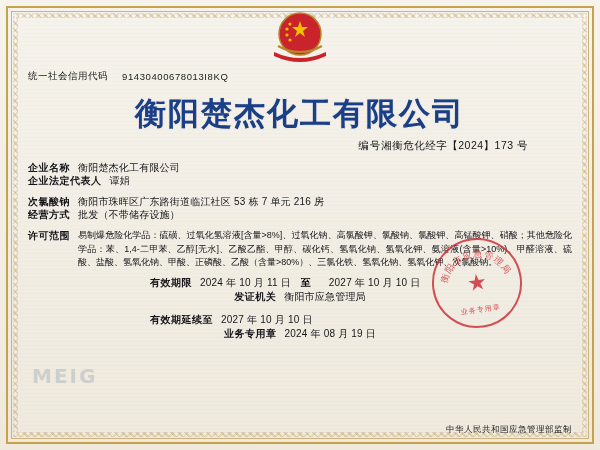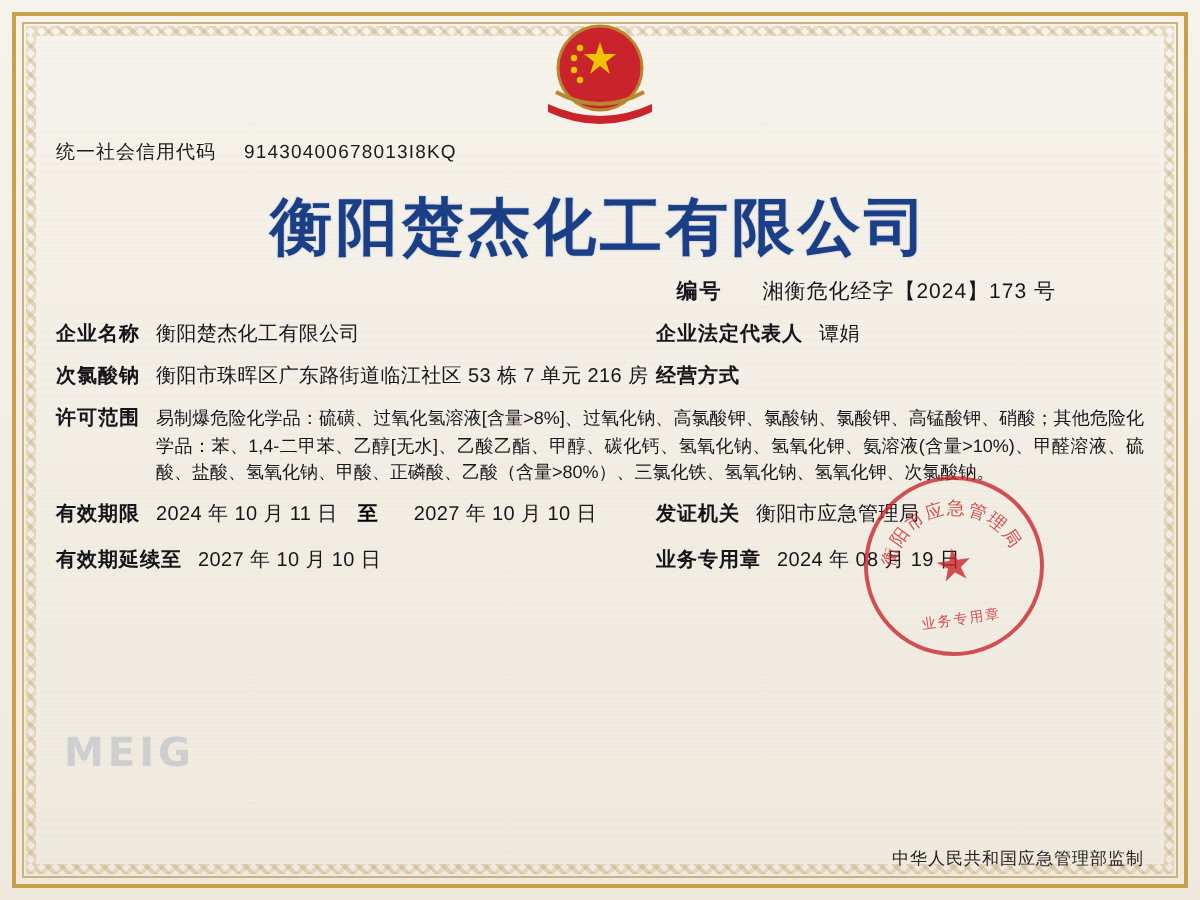--- a/index.html
+++ b/index.html
@@ -72,30 +72,31 @@
     letter-spacing:2px;
     margin:10px 0 2px 0;
     font-family:"DejaVu Sans","Liberation Sans",sans-serif;
     text-shadow:0 0 1px rgba(27,63,134,.35);
   }
   .number-row{
     display:flex;justify-content:flex-end;align-items:center;
     font-size:10.5px;color:#16161a;
     margin:4px 44px 8px 0;
   }
-  .number-row .lbl{letter-spacing:1px;margin-right:20px;font-weight:bold;}
+  .number-row .lbl{letter-spacing:1px;margin-right:0;font-weight:normal;}
   .number-row .val{letter-spacing:.5px;}
 
   .fields{margin-top:4px;}
   .field{
     display:flex;
     font-size:10px;
     line-height:13px;
     color:#111;
     margin-bottom:8px;
+    flex-direction:column;
   }
   .fl{
     font-weight:bold;
     white-space:nowrap;
     color:#15151a;
     letter-spacing:.5px;
   }
   .fv{
     margin-left:8px;
     color:#16161a;
@@ -107,21 +108,21 @@
   .scope{
     display:flex;font-size:10px;line-height:14px;margin-bottom:6px;
   }
   .scope .fl{padding-top:0;}
   .scope .fv{
     margin-left:8px;text-align:justify;
     font-size:9px;line-height:13.5px;
     letter-spacing:0;
   }
   .validity{
-    display:flex;align-items:center;font-size:10px;margin-bottom:9px;
+    display:flex;align-items:center;font-size:10px;margin-bottom:9px;flex-direction:column;
   }
   .validity .sep{margin:0 10px;font-weight:bold;}
   .issuer-col{flex:1;display:flex;font-size:10px;}
 
   
   .seal{
     position:absolute;right:78px;top:238px;
     width:86px;height:86px;
     border:2.5px solid #c9242b;
     border-radius:50%;
@@ -214,20 +215,21 @@
         </div>
       </div>
 
       <div class="field">
         <div class="col-left">
           <span class="fl">次氯酸钠</span>
           <span class="fv">衡阳市珠晖区广东路街道临江社区 53 栋 7 单元 216 房</span>
         </div>
         <div class="col-right">
           <span class="fl">经营方式</span>
+          <span class="fv">批发（不带储存设施）</span>
         </div>
       </div>
 
       <div class="scope">
         <span class="fl">许可范围</span>
         <span class="fv">易制爆危险化学品：硫磺、过氧化氢溶液[含量&gt;8%]、过氧化钠、高氯酸钾、氯酸钠、氯酸钾、高锰酸钾、硝酸；其他危险化学品：苯、1,4-二甲苯、乙醇[无水]、乙酸乙酯、甲醇、碳化钙、氢氧化钠、氢氧化钾、氨溶液(含量&gt;10%)、甲醛溶液、硫酸、盐酸、氢氧化钠、甲酸、正磷酸、乙酸（含量&gt;80%）、三氯化铁、氢氧化钠、氢氧化钾、次氯酸钠。</span>
       </div>
 
       <div class="validity">
         <div class="col-left">

